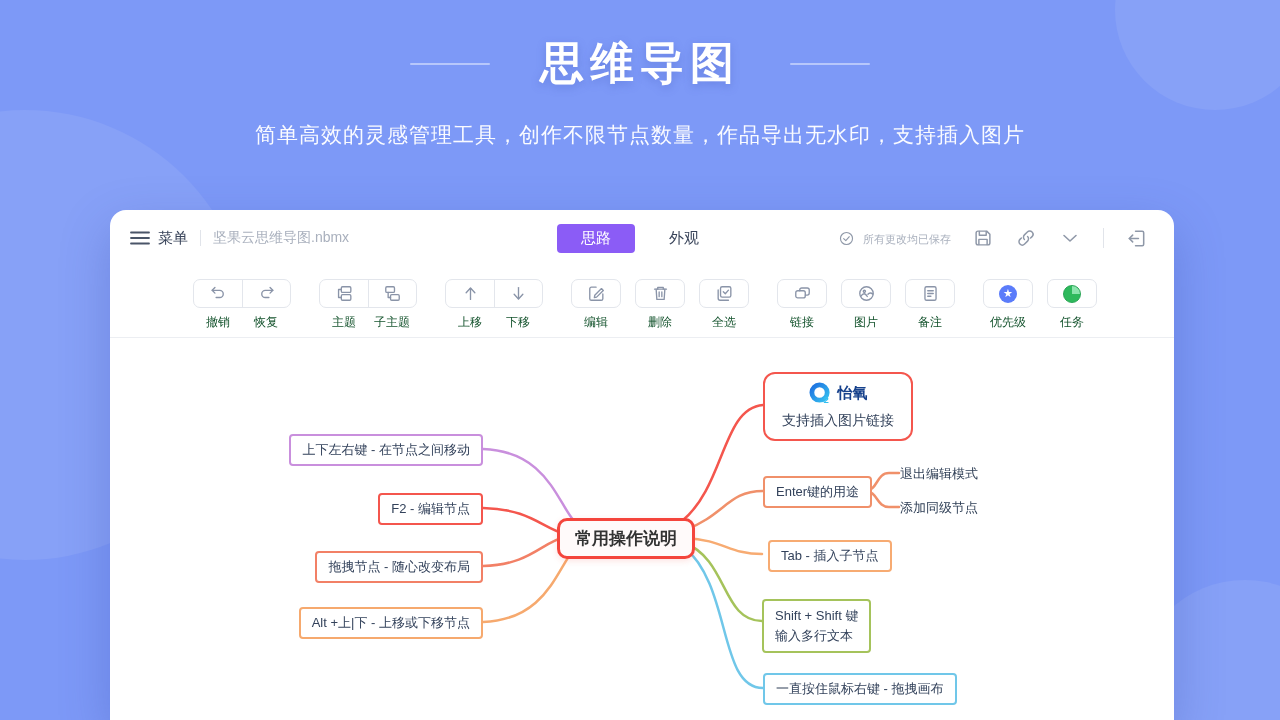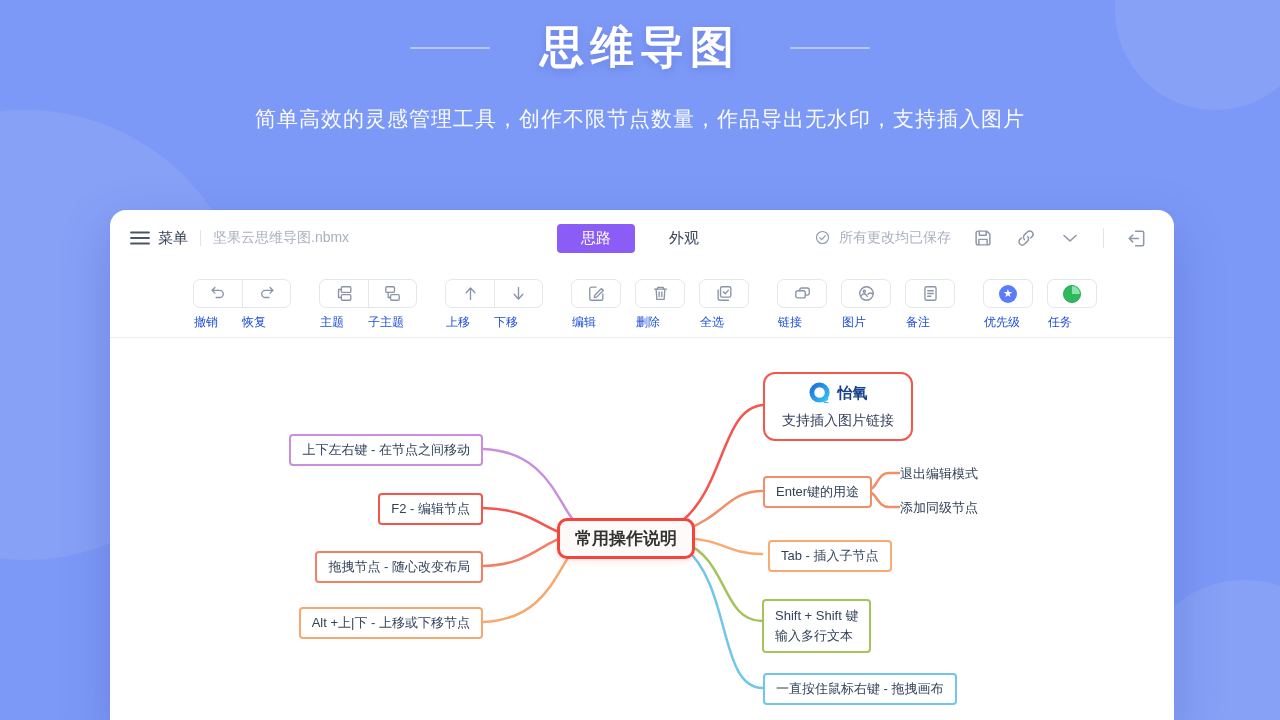--- a/index.html
+++ b/index.html
@@ -6,51 +6,51 @@
   html,body { width:1280px; height:720px; overflow:hidden; }
   body { font-family:"Liberation Sans","DejaVu Sans",sans-serif; background:#7d99f7; position:relative; }
 
   .bg-circle { position:absolute; border-radius:50%; background:rgba(255,255,255,.08); z-index:0; }
   .c1 { width:450px; height:450px; left:-200px; top:110px; }
   .c2 { width:200px; height:200px; left:1115px; top:-90px; }
   .c3 { width:220px; height:220px; left:1135px; top:580px; }
 
   
   .hero { position:relative; z-index:1; text-align:center; }
-  .hero-title-row { display:flex; align-items:center; justify-content:center; gap:50px; padding-top:18px; }
+  .hero-title-row { display:flex; align-items:center; justify-content:center; gap:50px; padding-top:34px; }
   .hline { width:80px; height:2px; background:rgba(255,255,255,.45); border-radius:1px; }
   .hero h1 { color:#fff; font-size:44px; font-weight:bold; letter-spacing:6px; text-shadow:0 3px 8px rgba(70,90,190,.35); }
   .hero p { color:rgba(255,255,255,.96); font-size:21px; margin-top:28px; letter-spacing:1px; }
 
   
   .window { position:absolute; left:110px; top:210px; width:1064px; height:510px; background:#fff;
             border-radius:16px 16px 0 0; box-shadow:0 18px 50px rgba(45,65,160,.28); z-index:2; }
 
   
   .topbar { position:relative; height:56px; }
   .tb-left { position:absolute; left:20px; top:0; height:56px; display:flex; align-items:center; gap:12px; }
   .menu-btn { display:flex; align-items:center; gap:8px; cursor:pointer; color:#39445a; font-size:15px; }
   .vdiv { width:1px; height:16px; background:#e1e4ea; }
   .filename { color:#a9b0bd; font-size:14px; }
   .tabs { position:absolute; left:447px; top:0; height:56px; display:flex; align-items:center; gap:34px; }
   .tab { border:none; background:transparent; font-size:15px; color:#39445a; cursor:pointer; font-family:inherit; }
   .tab.active { background:#8b5cf6; color:#fff; border-radius:4px; padding:5px 24px; }
   .tb-right { position:absolute; right:26px; top:0; height:56px; display:flex; align-items:center; gap:21px; }
-  .status { display:flex; align-items:flex-start; gap:8px; color:#a9b0bd; font-size:14px; }
+  .status { display:flex; align-items:flex-end; gap:8px; color:#a9b0bd; font-size:11px; }
   .ibtn { background:none; border:none; cursor:pointer; display:flex; align-items:center; }
 
   
   .toolbar { display:flex; align-items:flex-start; padding:13px 0 0 83px; height:71px; }
   .tgroup { display:flex; flex-direction:column; align-items:center; }
   .tcells { display:flex; border:1px solid #e3e6ec; border-radius:7px; background:#fff; }
   .tcell { width:48px; height:27px; display:flex; align-items:center; justify-content:center;
            background:none; border:none; cursor:pointer; }
   .tcell + .tcell { border-left:1px solid #e3e6ec; }
   .tlabels { display:flex; margin-top:6px; }
-  .tlabels span { width:48px; text-align:left; font-size:12px; color:#1d4ed8; white-space:nowrap; }
+  .tlabels span { width:48px; text-align:center; font-size:12px; color:#14532d; white-space:nowrap; }
   .gap-lg { margin-left:28px; } .gap-sm { margin-left:14px; }
   .tico { stroke:#8a94a8; fill:none; stroke-width:1.7; stroke-linecap:round; stroke-linejoin:round; }
   .gico { stroke:#8f98a8; fill:none; stroke-width:1.6; stroke-linecap:round; stroke-linejoin:round; }
 
   
   .canvas { position:relative; height:383px; border-top:1px solid #eceef2; overflow:hidden; }
   .links { position:absolute; left:0; top:0; width:1064px; height:383px; pointer-events:none; }
   .links path { fill:none; stroke-width:2.5; stroke-linecap:round; }
   .mnode { position:absolute; white-space:nowrap; background:#fff; border:2px solid #ccc; border-radius:4px;
            padding:5px 11px; font-size:13px; color:#33425b; z-index:3; cursor:pointer; }

